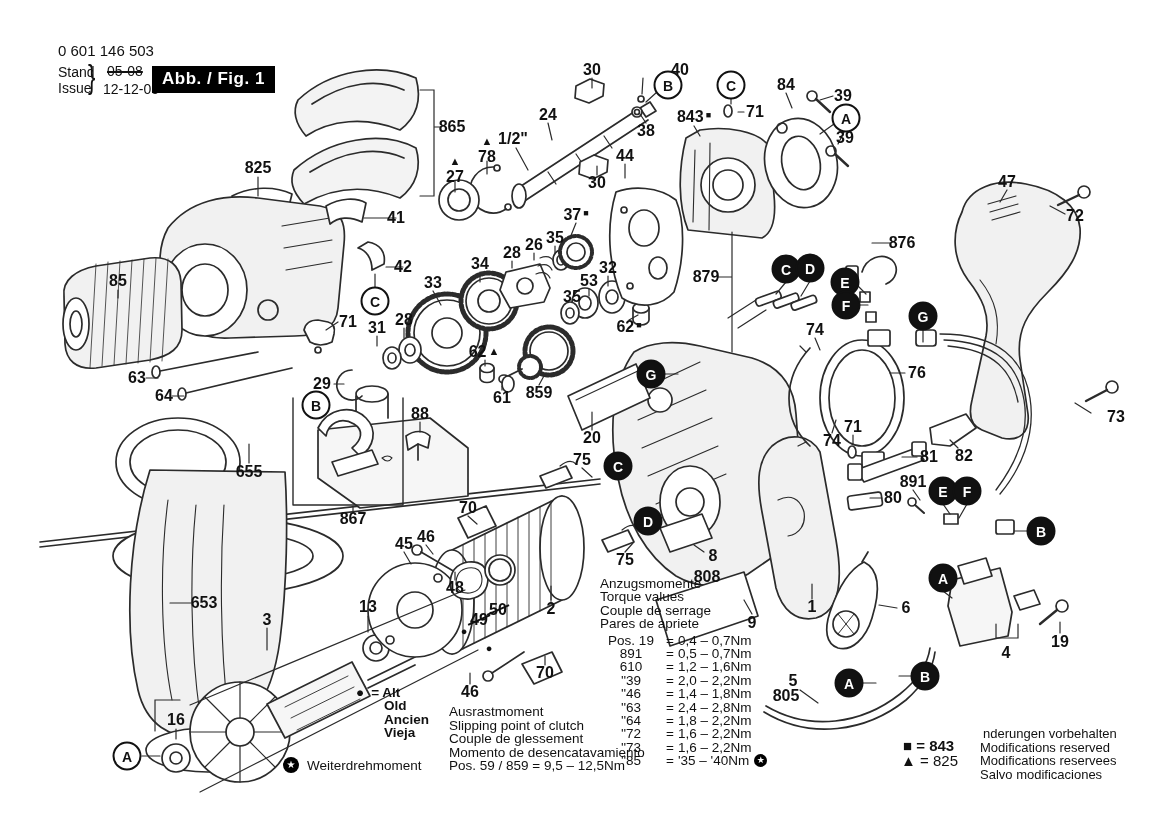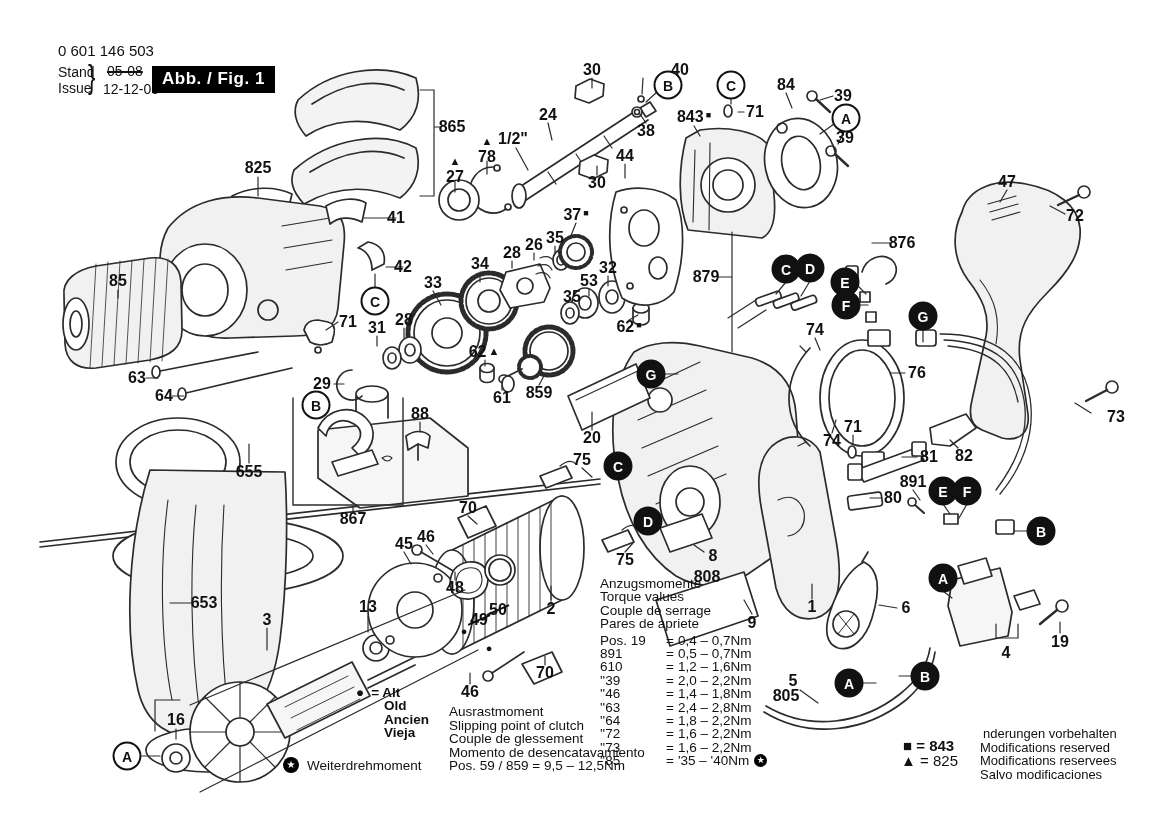--- a/index.html
+++ b/index.html
@@ -26,21 +26,21 @@
   .plabel.m-strike::after{content:"";position:absolute;left:-3px;right:-3px;top:45%;
           border-top:2.2px solid #111;transform:rotate(-24deg)}
   
   .callout{position:absolute;transform:translate(-50%,-50%);width:25px;height:25px;border-radius:50%;
            display:flex;align-items:center;justify-content:center;font-weight:700;font-size:14px;z-index:3}
   .callout.outlined{background:#fff;border:2px solid #111;color:#111}
   .callout.filled{background:#111;border:2px solid #111;color:#fff}
   
   .torque{left:600px;top:577px;font-size:13.5px;line-height:13.4px}
   .trow{display:flex;align-items:baseline}
-  .tpos{min-width:62px;text-align:left;white-space:pre}
+  .tpos{min-width:62px;text-align:center;white-space:pre}
   .teq{width:16px;text-align:center}
   .rowstar{display:inline-block;width:13px;height:13px;background:#000;color:#fff;border-radius:50%;
            font-size:9px;line-height:13px;text-align:center;margin-left:5px;align-self:center}
   
   .slip{left:449px;top:705px;font-size:13.5px;line-height:13.6px}
   
   .oldleg{left:356px;top:686px;font-size:13.5px;line-height:13.4px;font-weight:700}
   .oldrow{display:flex;gap:7px}
   #oldlines{margin-left:28px}
   

